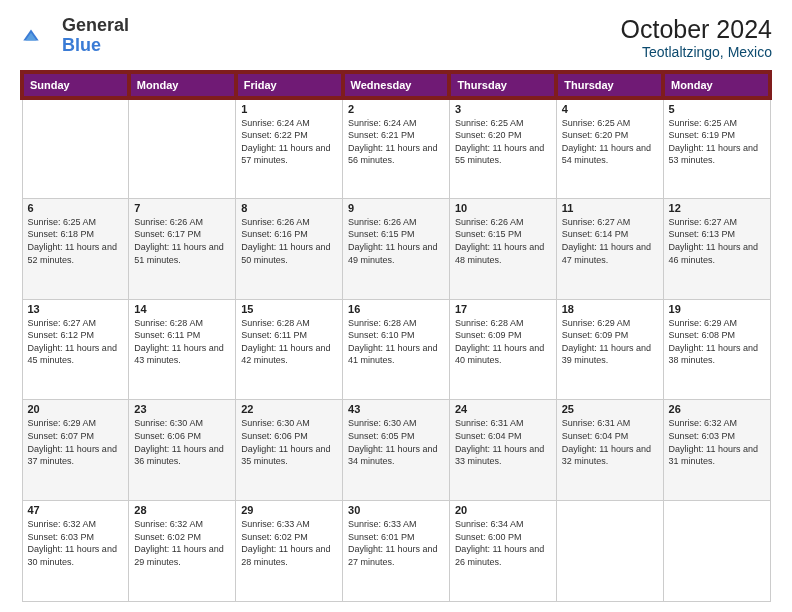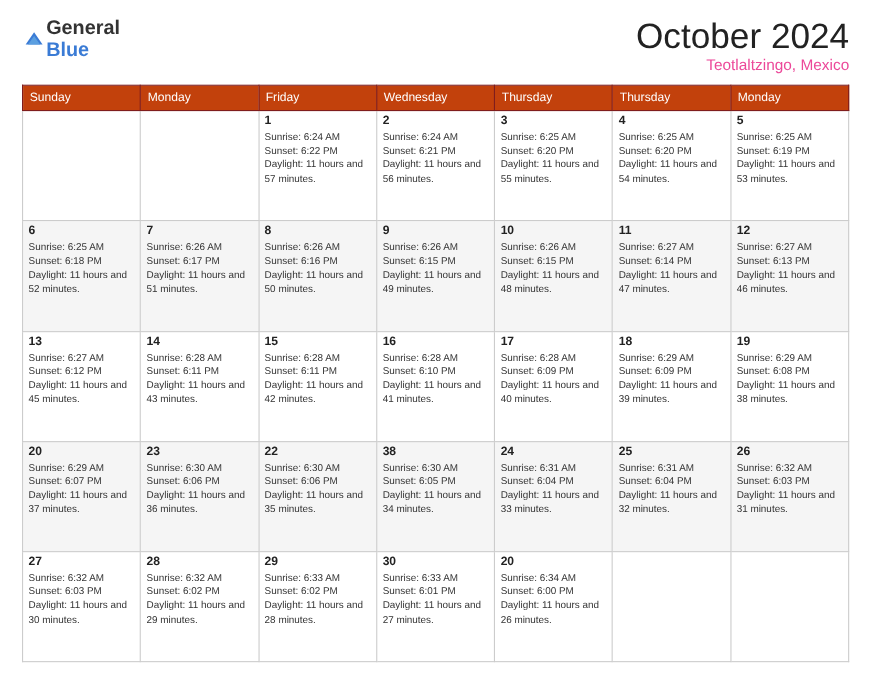--- a/index.html
+++ b/index.html
@@ -19,21 +19,21 @@
     }
     .header {
       display: flex;
       justify-content: space-between;
       align-items: flex-start;
       margin-bottom: 10px;
     }
     .logo {
       display: flex;
       align-items: center;
-      gap: 0;
+      gap: 20px;
     }
     .logo-text {
       display: flex;
       flex-direction: column;
       line-height: 1.1;
     }
     .logo-general {
       font-size: 18px;
       font-weight: bold;
       color: #333;
@@ -44,44 +44,44 @@
       color: #3a7bd5;
     }
     .logo-icon {
       width: 22px;
       height: 22px;
     }
     .title-block {
       text-align: right;
     }
     .title-month {
-      font-size: 32px;
+      font-size: 25px;
       font-weight: 300;
       color: #222;
       line-height: 1.1;
       margin-left: 20px;
     }
     .title-location {
       font-size: 14px;
-      color: #ec4899;
+      color: #0c4a6e;
     }
     .calendar {
       flex: 1;
       border-collapse: collapse;
       width: 100%;
       table-layout: fixed;
     }
     .calendar th {
-      background: #c2410c;
+      background: #701a75;
       color: #fff;
       font-size: 11px;
-      font-weight: normal;
+      font-weight: bold;
       text-align: left;
       padding: 5px 6px;
-      border: 1px solid #7f1d1d;
+      border: 4px solid #7f1d1d;
     }
     .calendar td {
       border: 1px solid #ccc;
       vertical-align: top;
       padding: 3px 5px;
       font-size: 9.5px;
       color: #333;
       background: #fff;
       height: 80px;
     }
@@ -229,39 +229,39 @@
           </td>
           <td>
             <div class="day-number">23</div>
         <div class="day-info">Sunrise: 6:30 AM<br>Sunset: 6:06 PM<br>Daylight: 11 hours and 36 minutes.</div>
           </td>
           <td>
             <div class="day-number">22</div>
         <div class="day-info">Sunrise: 6:30 AM<br>Sunset: 6:06 PM<br>Daylight: 11 hours and 35 minutes.</div>
           </td>
           <td>
-            <div class="day-number">38</div>
+            <div class="day-number">43</div>
         <div class="day-info">Sunrise: 6:30 AM<br>Sunset: 6:05 PM<br>Daylight: 11 hours and 34 minutes.</div>
           </td>
           <td>
             <div class="day-number">24</div>
         <div class="day-info">Sunrise: 6:31 AM<br>Sunset: 6:04 PM<br>Daylight: 11 hours and 33 minutes.</div>
           </td>
           <td>
             <div class="day-number">25</div>
         <div class="day-info">Sunrise: 6:31 AM<br>Sunset: 6:04 PM<br>Daylight: 11 hours and 32 minutes.</div>
           </td>
           <td>
             <div class="day-number">26</div>
         <div class="day-info">Sunrise: 6:32 AM<br>Sunset: 6:03 PM<br>Daylight: 11 hours and 31 minutes.</div>
           </td>
         </tr>
         <tr>
           <td>
-            <div class="day-number">27</div>
+            <div class="day-number">47</div>
         <div class="day-info">Sunrise: 6:32 AM<br>Sunset: 6:03 PM<br>Daylight: 11 hours and 30 minutes.</div>
           </td>
           <td>
             <div class="day-number">28</div>
         <div class="day-info">Sunrise: 6:32 AM<br>Sunset: 6:02 PM<br>Daylight: 11 hours and 29 minutes.</div>
           </td>
           <td>
             <div class="day-number">29</div>
         <div class="day-info">Sunrise: 6:33 AM<br>Sunset: 6:02 PM<br>Daylight: 11 hours and 28 minutes.</div>
           </td>

